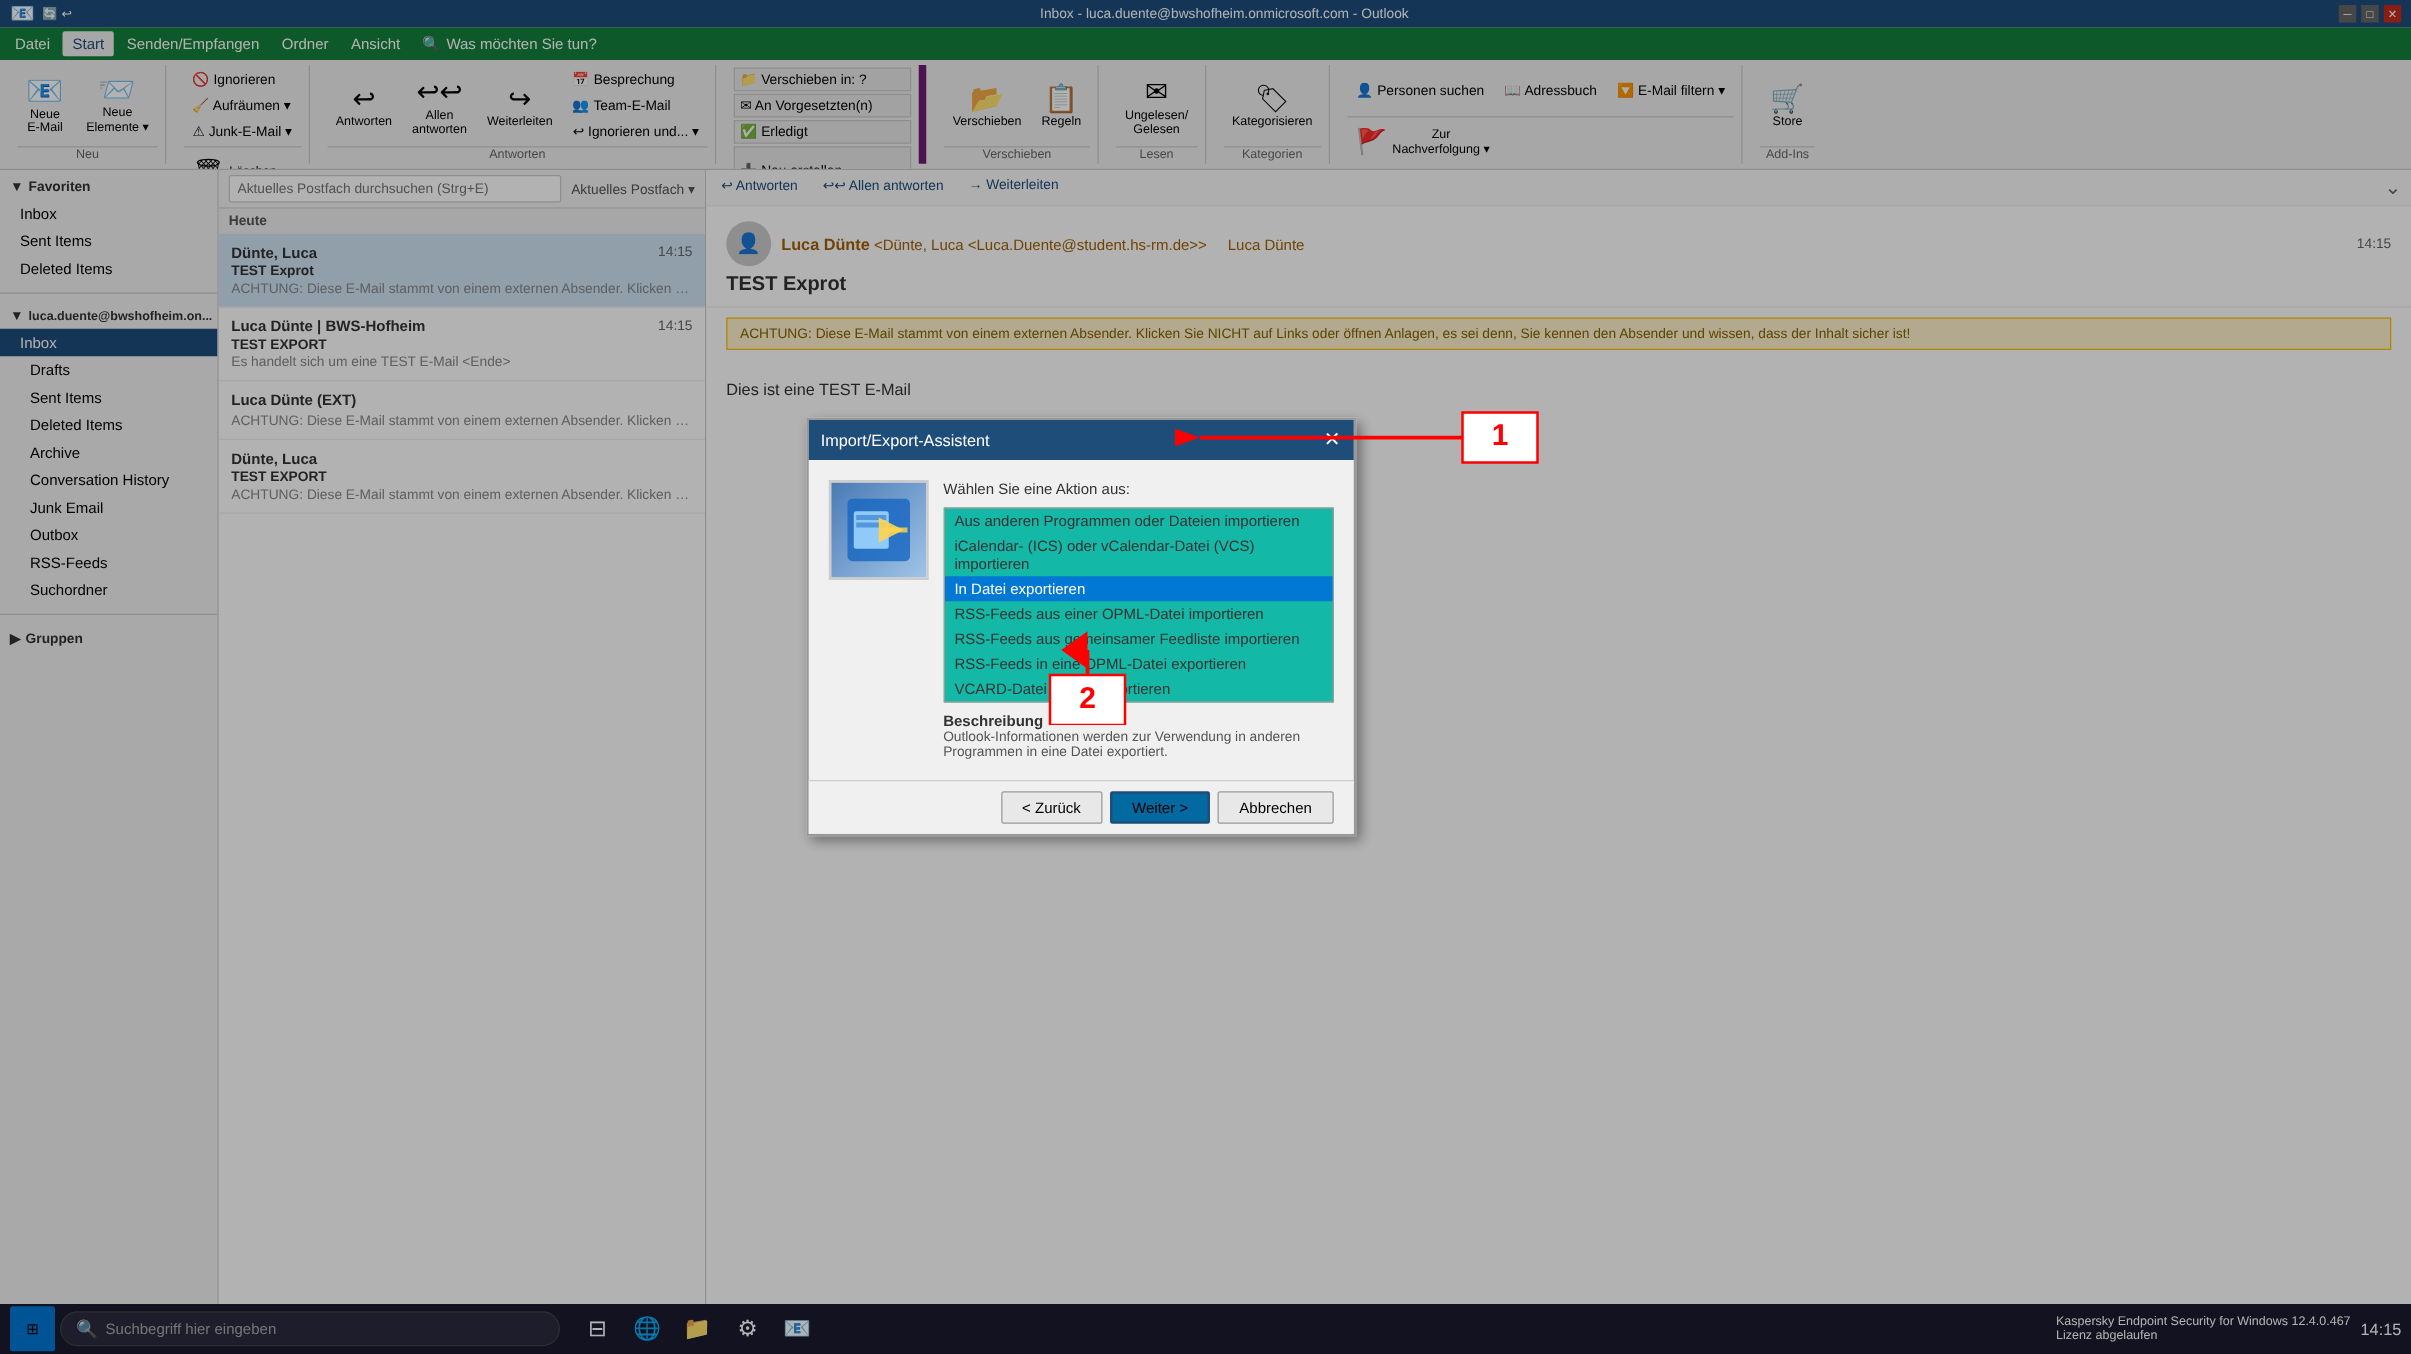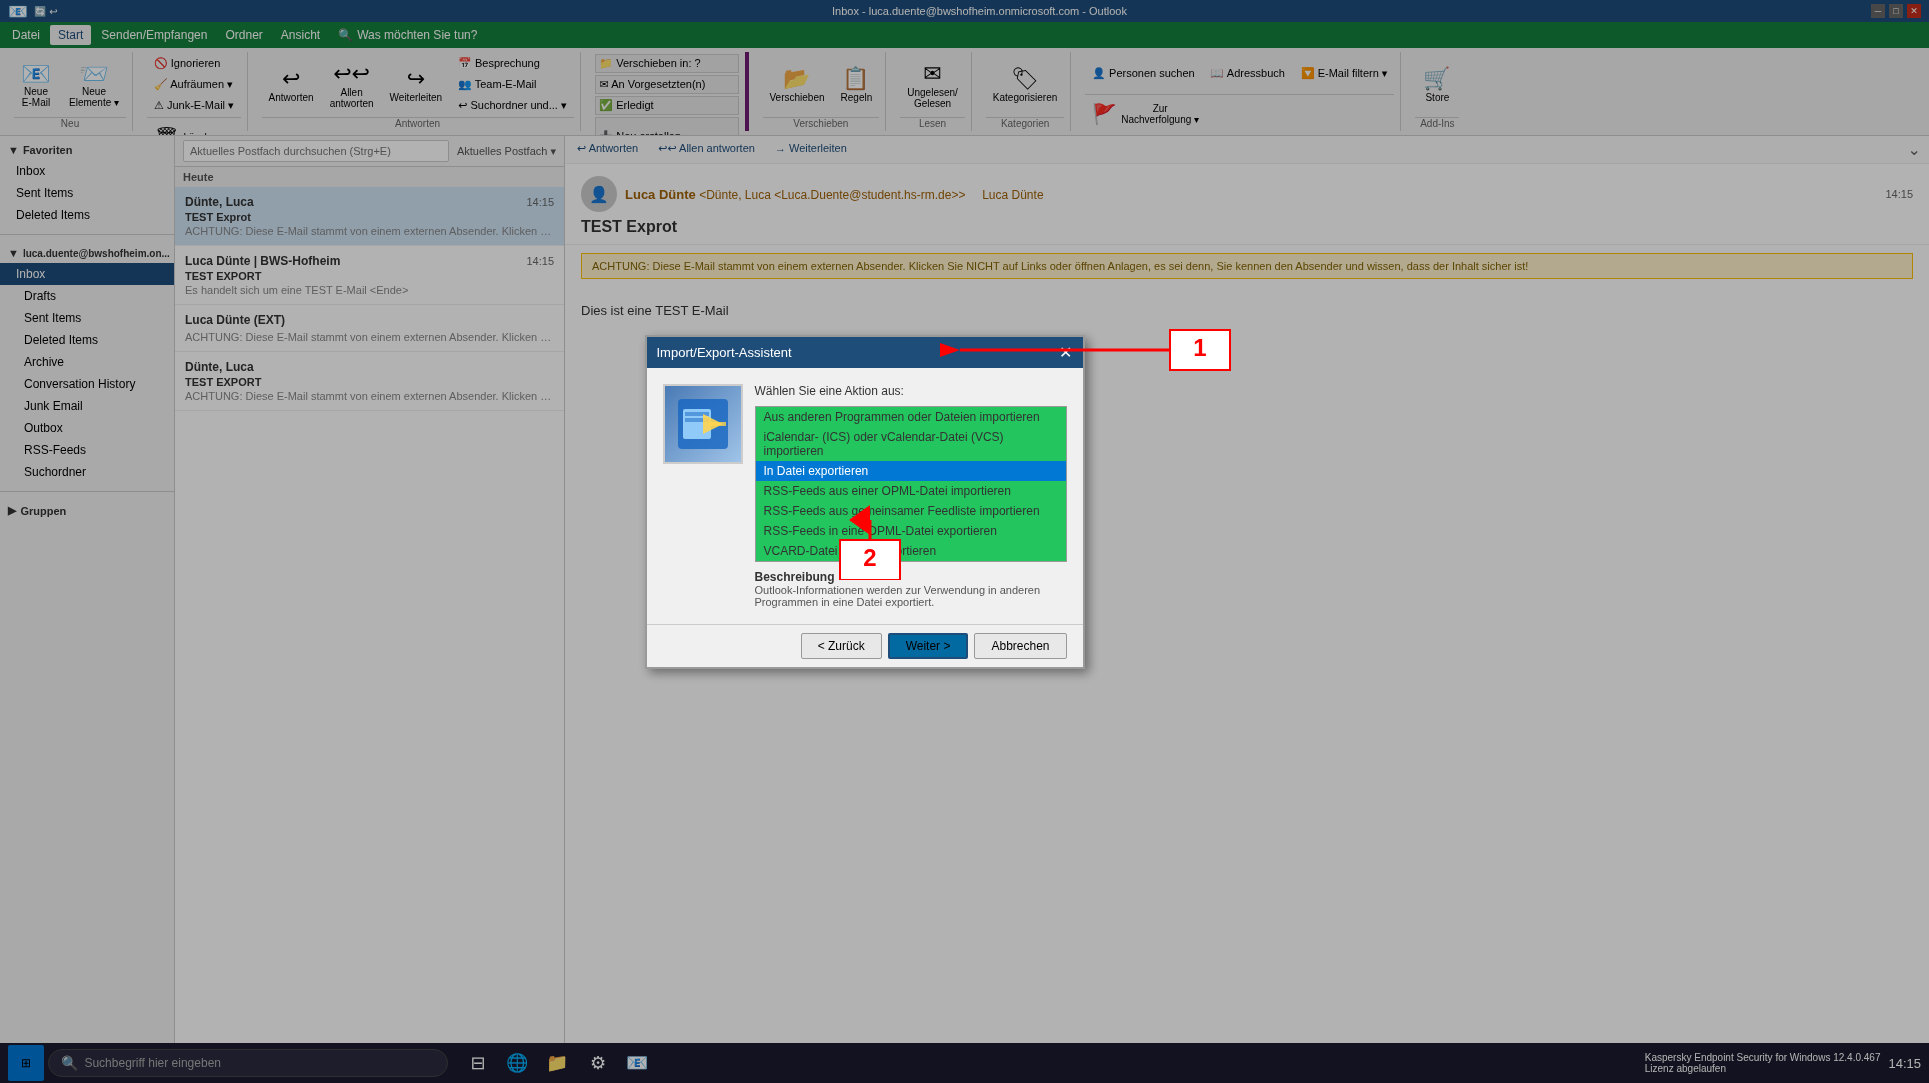--- a/index.html
+++ b/index.html
@@ -82,21 +82,21 @@
     
     .modal-overlay { position: fixed; top: 0; left: 0; width: 1929px; height: 1083px; background: rgba(0,0,0,0.3); display: flex; align-items: center; justify-content: center; z-index: 1000; pointer-events: none; }
     .modal { background: #f0f0f0; border: 2px solid #999; box-shadow: 4px 4px 10px rgba(0,0,0,0.4); width: 440px; position: relative; margin-top: -80px; margin-left: -200px; }
     .modal-title-bar { background: #1e4d7a; color: white; padding: 6px 10px; font-size: 13px; display: flex; justify-content: space-between; align-items: center; text-align: center; }
     .modal-close { color: white; cursor: pointer; font-size: 16px; }
     .modal-content { padding: 16px; display: flex; gap: 12px; }
     .modal-icon { width: 80px; height: 80px; background: linear-gradient(135deg, #4a7ab5, #a0c4e8); display: flex; align-items: center; justify-content: center; flex-shrink: 0; border: 2px solid #ccc; }
     .modal-icon svg { width: 60px; height: 60px; }
     .modal-right { flex: 1; display: flex; flex-direction: column; gap: 8px; }
     .modal-label { font-size: 12px; color: #333; font-weight: normal; }
-    .modal-list { border: 1px solid #999; background: #22c55e; font-size: 12px; }
+    .modal-list { border: 1px solid #999; background: #14b8a6; font-size: 12px; }
     .modal-list-item { padding: 3px 8px; cursor: pointer; color: #333; }
     .modal-list-item.selected { background: #0078d4; color: white; }
     .modal-description-label { font-size: 12px; color: #333; font-weight: bold; }
     .modal-description { font-size: 11px; color: #555; }
     .modal-footer { border-top: 1px solid #ccc; padding: 8px 16px; display: flex; justify-content: flex-end; gap: 6px; background: #f0f0f0; }
     .modal-btn { padding: 4px 16px; border: 1px solid #999; background: #e8e8e8; cursor: pointer; font-size: 12px; border-radius: 2px; }
     .modal-btn.primary { background: #0369a1; border: 2px solid #1e4d7a; }
 
     
     .arrow-1 { position: fixed; left: 940px; top: 320px; z-index: 2000; pointer-events: none; }
@@ -172,27 +172,27 @@
         <span style="font-size:22px;">↩↩</span>
         <span style="font-size:10px;">Allen<br>antworten</span>
       </button>
       <button class="ribbon-btn-large">
         <span style="font-size:22px;">↪</span>
         <span style="font-size:10px;">Weiterleiten</span>
       </button>
       <div style="display:flex;flex-direction:column;gap:2px;">
         <button class="ribbon-btn-small">📅 Besprechung</button>
         <button class="ribbon-btn-small">👥 Team-E-Mail</button>
-        <button class="ribbon-btn-small">↩ Suchordner und... ▾</button>
+        <button class="ribbon-btn-small">↩ Ignorieren und... ▾</button>
       </div>
     </div>
     <div class="ribbon-section-label">Antworten</div>
   </div>
 
-  <div style="display:flex;flex-direction:column;border-right:4px solid #701a75;padding:2px 6px 0;min-width:160px;">
+  <div style="display:flex;flex-direction:column;border-right:6px solid #701a75;padding:2px 6px 0;min-width:160px;">
     <div style="display:flex;flex-direction:column;gap:2px;flex:1;font-size:11px;">
       <div style="display:flex;align-items:center;gap:4px;padding:2px 4px;background:#e8e8e8;border:1px solid #ccc;cursor:pointer;">📁 Verschieben in: ?</div>
       <div style="display:flex;align-items:center;gap:4px;padding:2px 4px;background:#e8e8e8;border:1px solid #ccc;cursor:pointer;">✉ An Vorgesetzten(n)</div>
       <div style="display:flex;align-items:center;gap:4px;padding:2px 4px;background:#e8e8e8;border:1px solid #ccc;cursor:pointer;">✅ Erledigt</div>
       <div style="display:flex;align-items:center;gap:4px;padding:12px 4px;background:#e8e8e8;border:1px solid #ccc;cursor:pointer;">➕ Neu erstellen</div>
     </div>
 
   </div>
 
   <div style="display:flex;flex-direction:column;border-right:1px solid #ccc;padding:2px 6px 0;">

